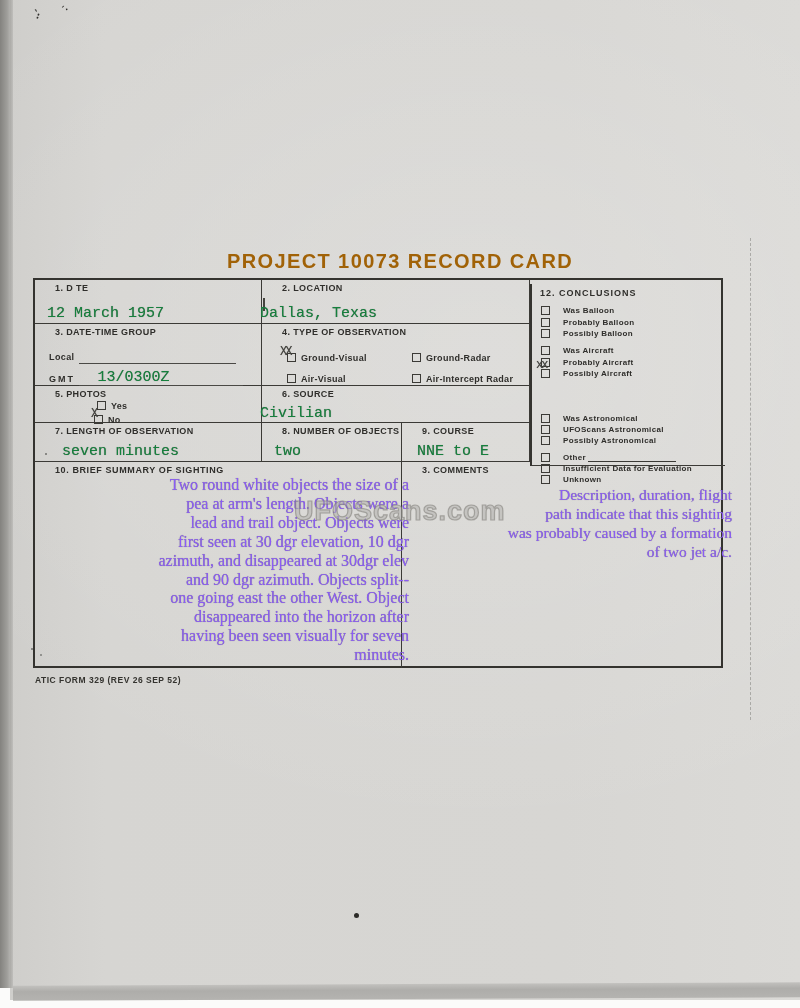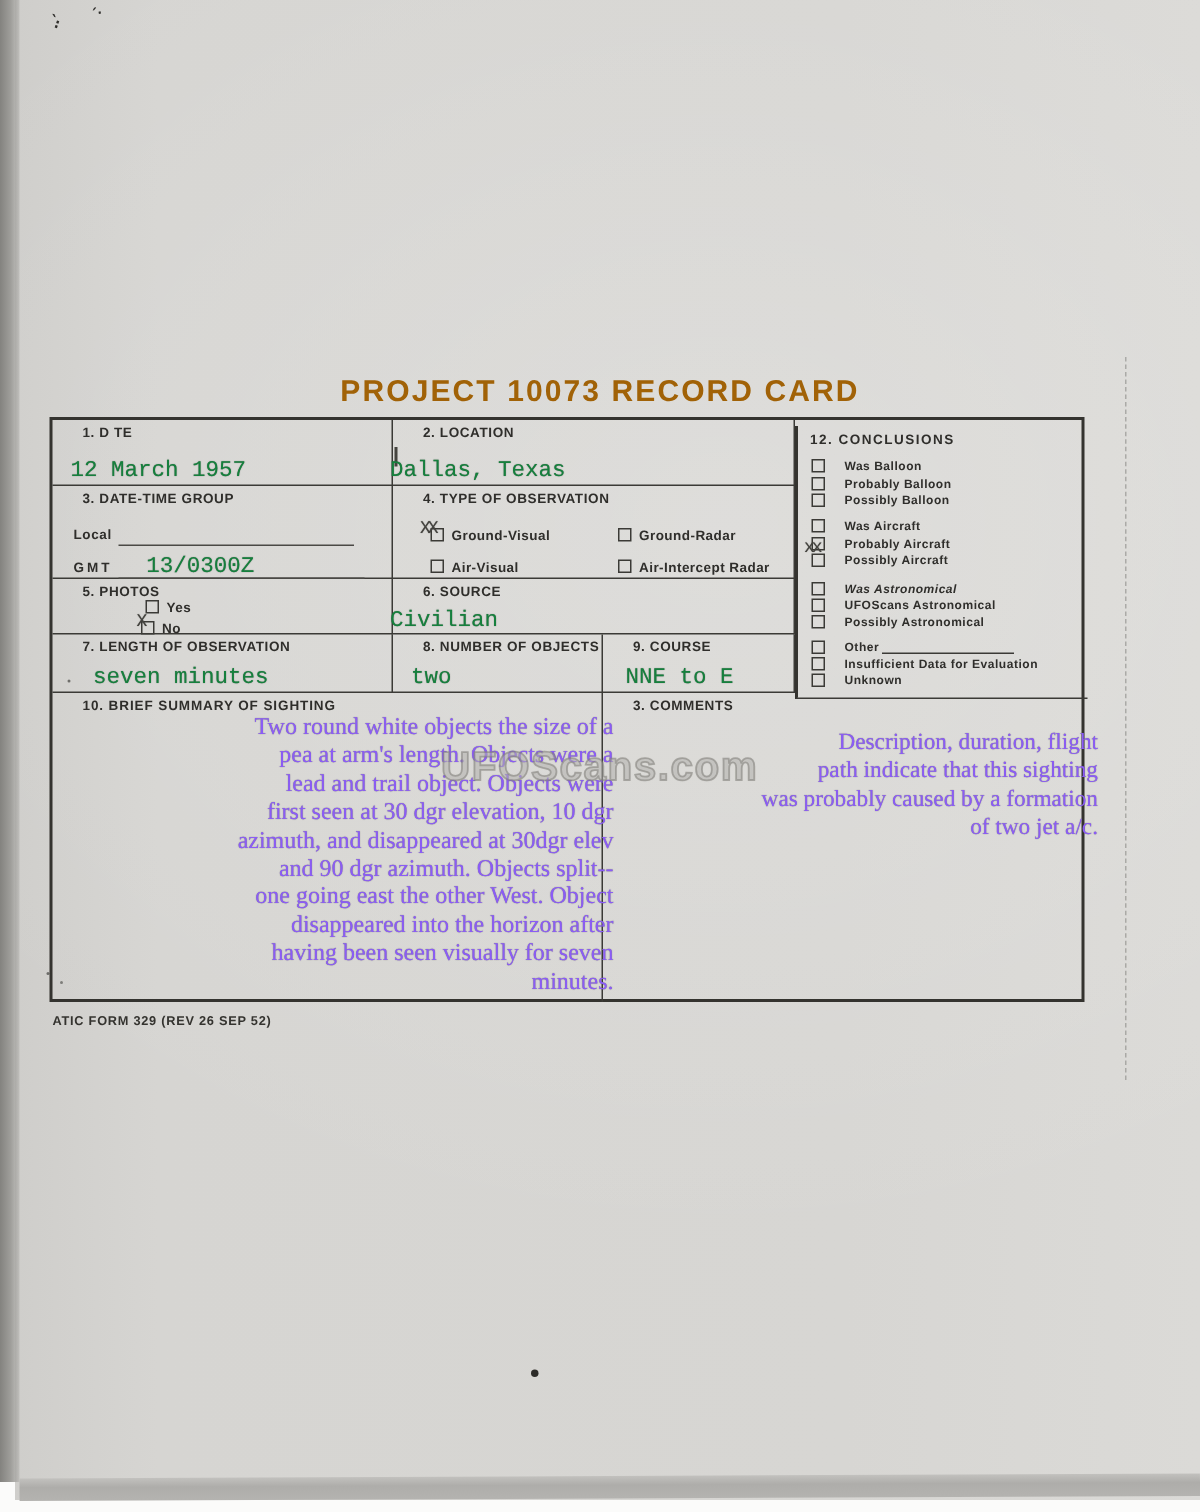--- a/index.html
+++ b/index.html
@@ -81,21 +81,21 @@
   .c-row{
     position:relative;display:flex;align-items:center;height:11.4px;
     white-space:nowrap;
   }
   .c-row .cb{margin-left:1px;}
   .c-label{
     font-size:8px;font-weight:bold;letter-spacing:0.35px;color:#2f2e2b;
     margin-left:13px;
   }
   .grp{margin-top:6px;}
-  .grp-big{margin-top:7px;font-style:italic;}
+  .grp-big{margin-top:33px;}
   .grp-sm{margin-top:5px;}
   .other-line{display:inline-block;width:88px;border-bottom:1px solid #3b3a36;height:8px;margin-left:2px;}
 
   .watermark{
     position:absolute;left:294px;top:496px;
     font-size:27px;font-weight:bold;letter-spacing:1px;
     color:rgba(218,217,214,0.30);
     -webkit-text-stroke:1.2px rgba(125,123,119,0.55);
     text-shadow:0 0 1px rgba(125,123,119,0.35);
     font-family:"Liberation Sans",sans-serif;

